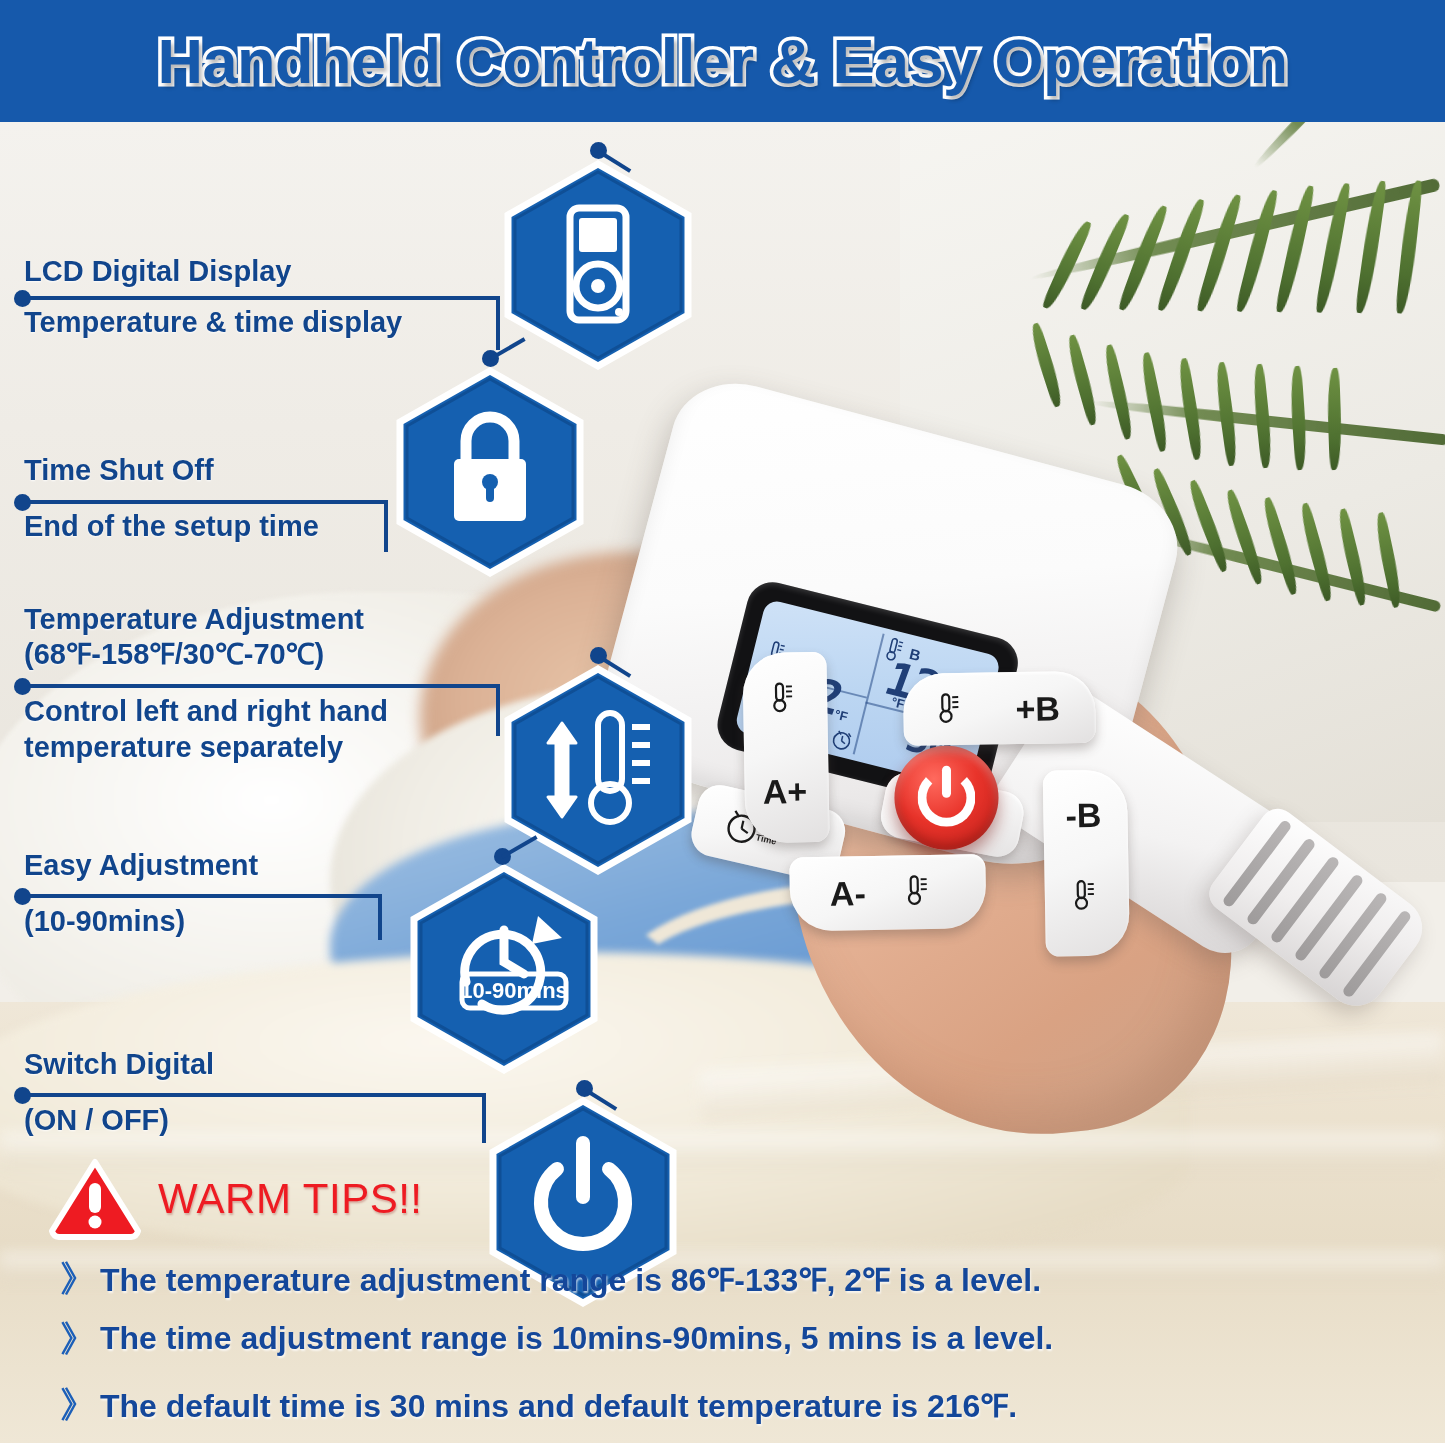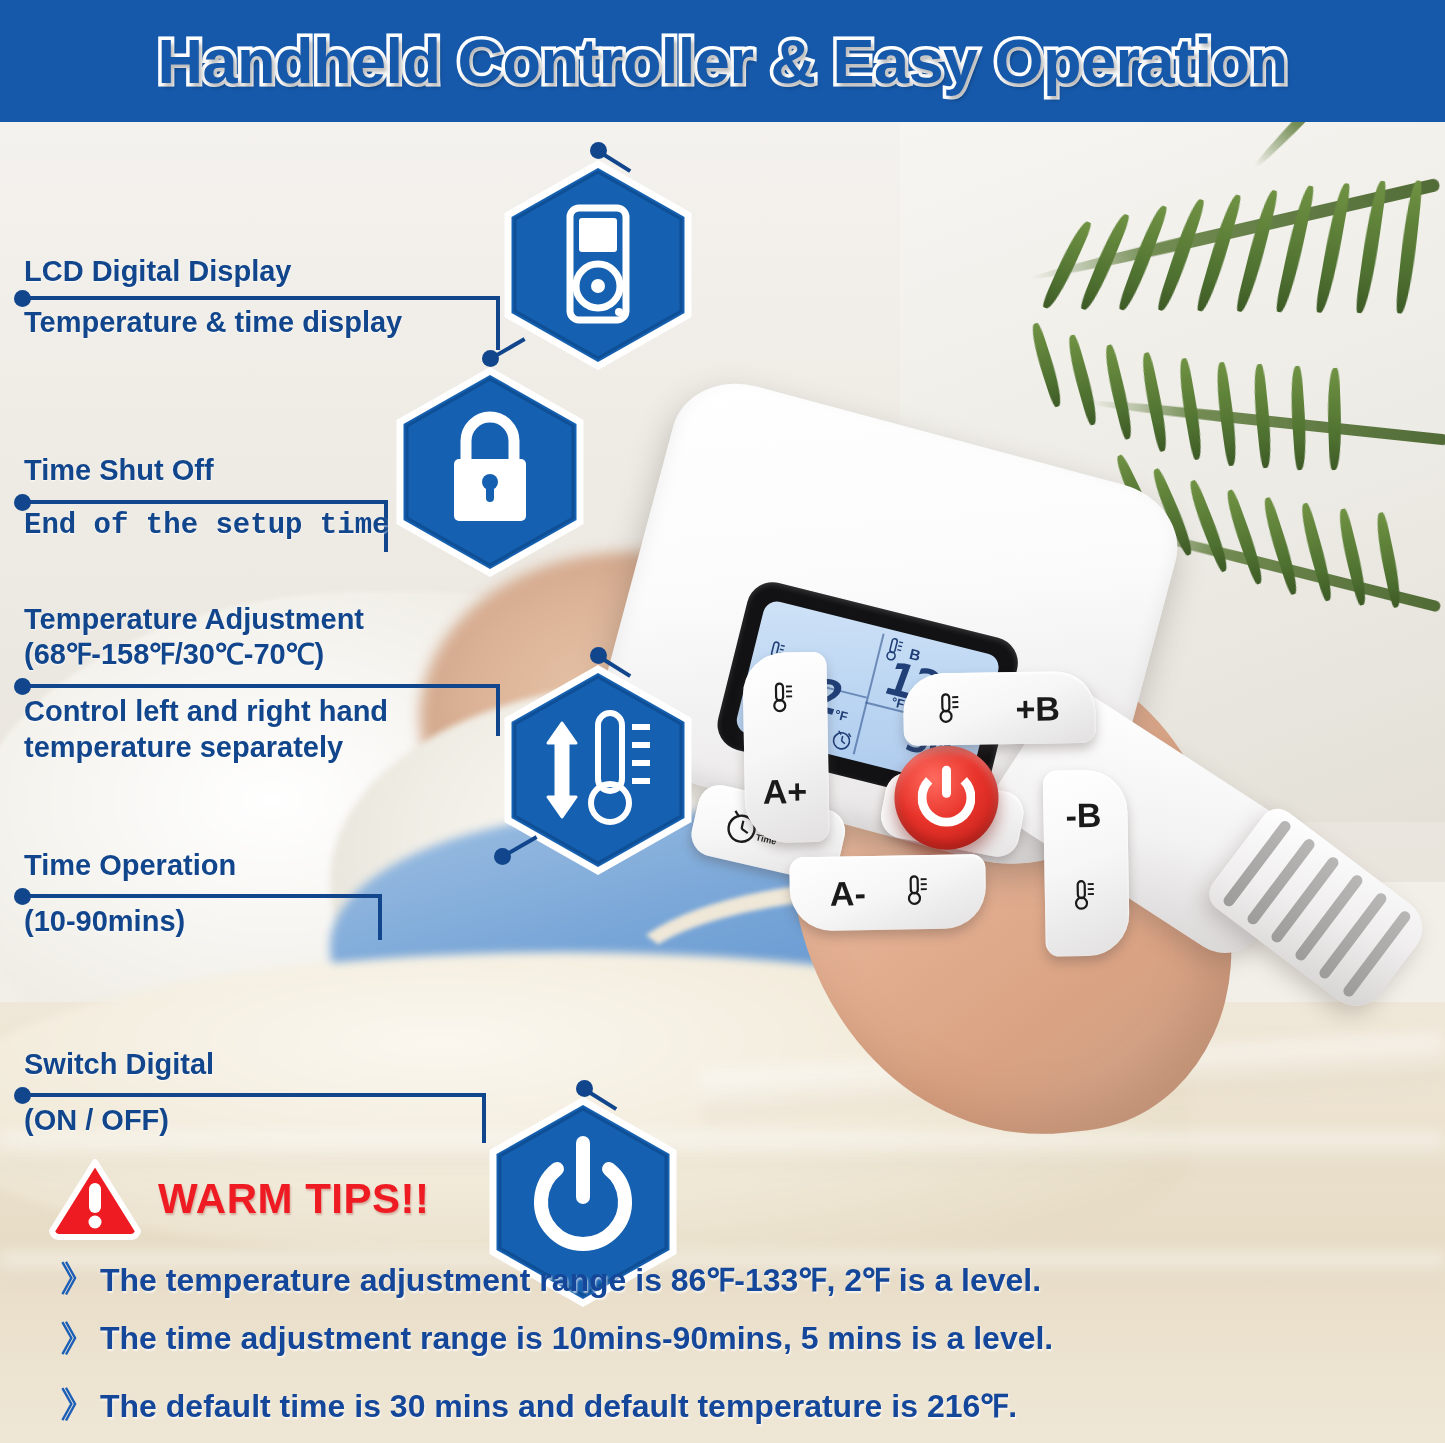--- a/index.html
+++ b/index.html
@@ -279,21 +279,21 @@
     position:absolute; width:17px; height:17px; border-radius:50%;
     background:#11458c;
   }
   .hex-link { position:absolute; height:4px; background:#11458c; transform-origin:left center; }
 
   
   .tips { position:absolute; left:0; top:1035px; width:1445px; }
   .warn-row { position:absolute; left:48px; top:0; display:flex; align-items:center; }
   .warn-tri { position:relative; width:94px; height:84px; }
   .warn-text {
-    margin-left:16px; color:#ee1b22; font-weight:bold; font-size:42px;
+    margin-left:16px; color:#ee1b22; font-weight:normal; font-size:42px;
     letter-spacing:0.5px;
     text-shadow:1px 2px 2px rgba(140,0,0,0.25);
   }
   .tip-line {
     position:absolute; left:60px;
     display:flex; align-items:center;
     white-space:nowrap;
   }
   .chev { color:#1c5fb8; font-size:36px; font-weight:bold; margin-right:4px; line-height:1; }
   .tip-text {
@@ -561,20 +561,33 @@
         <rect x="94" y="48" width="24" height="78" rx="12"></rect>
         <circle cx="106" cy="138" r="19"></circle>
         <line x1="128" y1="62" x2="146" y2="62"></line>
         <line x1="128" y1="80" x2="146" y2="80"></line>
         <line x1="128" y1="98" x2="146" y2="98"></line>
         <line x1="128" y1="116" x2="146" y2="116"></line>
       </g>
     </svg>
   </div>
 
+  <div class="hex" style="left:410px; top:742px;">
+    <svg viewBox="0 0 188 210">
+      <polygon points="94,4 184,55 184,155 94,206 4,155 4,55" fill="#1560b0" stroke="#ffffff" stroke-width="7"></polygon>
+      <polygon points="94,12 177,59 177,151 94,198 11,151 11,59" fill="none" stroke="#0f4f96" stroke-width="3"></polygon>
+      <g stroke="#ffffff" fill="none" stroke-width="9" stroke-linecap="round">
+        <path d="M56 118 A38 38 0 1 1 72 140"></path>
+        <path d="M94 66 L94 98 L114 110"></path>
+      </g>
+      <polygon points="128,52 152,74 122,80" fill="#ffffff"></polygon>
+      <rect x="52" y="110" width="104" height="34" rx="8" fill="none" stroke="#ffffff" stroke-width="5"></rect>
+      <text x="104" y="134" text-anchor="middle" font-family="Liberation Sans, sans-serif" font-size="22" font-weight="bold" fill="#ffffff">10-90mins</text>
+    </svg>
+  </div>
 
   <div class="hex" style="left:489px; top:975px;">
     <svg viewBox="0 0 188 210">
       <polygon points="94,4 184,55 184,155 94,206 4,155 4,55" fill="#1560b0" stroke="#ffffff" stroke-width="7"></polygon>
       <polygon points="94,12 177,59 177,151 94,198 11,151 11,59" fill="none" stroke="#0f4f96" stroke-width="3"></polygon>
       <g stroke="#ffffff" fill="none" stroke-width="14" stroke-linecap="round">
         <path d="M68 72 A42 42 0 1 0 120 72"></path>
         <line x1="94" y1="46" x2="94" y2="100"></line>
       </g>
     </svg>
@@ -607,35 +620,35 @@
     <div class="co-h" style="left:22px; top:174px; width:478px;"></div>
     <div class="co-v" style="left:496px; top:174px; height:54px;"></div>
     <div class="co-desc" style="left:24px; top:183px;">Temperature &amp; time display</div>
   </div>
 
   <div class="callout">
     <div class="co-title" style="left:24px; top:332px;">Time Shut Off</div>
     <div class="co-dot" style="left:14px; top:372px;"></div>
     <div class="co-h" style="left:22px; top:378px; width:366px;"></div>
     <div class="co-v" style="left:384px; top:378px; height:52px;"></div>
-    <div class="co-desc" style="left:24px; top:387px;font-family:Liberation Mono, monospace;">End of the setup time</div>
+    <div class="co-desc" style="left:24px; top:387px;">End of the setup time</div>
   </div>
 
   <div class="callout">
     <div class="co-title two" style="left:24px; top:481px;">Temperature Adjustment</div>
     <div class="co-title two" style="left:24px; top:516px;">(68℉-158℉/30℃-70℃)</div>
     <div class="co-dot" style="left:14px; top:556px;"></div>
     <div class="co-h" style="left:22px; top:562px; width:478px;"></div>
     <div class="co-v" style="left:496px; top:562px; height:52px;"></div>
     <div class="co-desc" style="left:24px; top:572px;">Control left and right hand</div>
     <div class="co-desc" style="left:24px; top:608px;">temperature separately</div>
   </div>
 
   <div class="callout">
-    <div class="co-title" style="left:24px; top:727px;">Time Operation</div>
+    <div class="co-title" style="left:24px; top:727px;">Easy Adjustment</div>
     <div class="co-dot" style="left:14px; top:766px;"></div>
     <div class="co-h" style="left:22px; top:772px; width:360px;"></div>
     <div class="co-v" style="left:378px; top:772px; height:46px;"></div>
     <div class="co-desc" style="left:24px; top:782px;">(10-90mins)</div>
   </div>
 
   <div class="callout">
     <div class="co-title" style="left:24px; top:926px;">Switch Digital</div>
     <div class="co-dot" style="left:14px; top:965px;"></div>
     <div class="co-h" style="left:22px; top:971px; width:464px;"></div>

